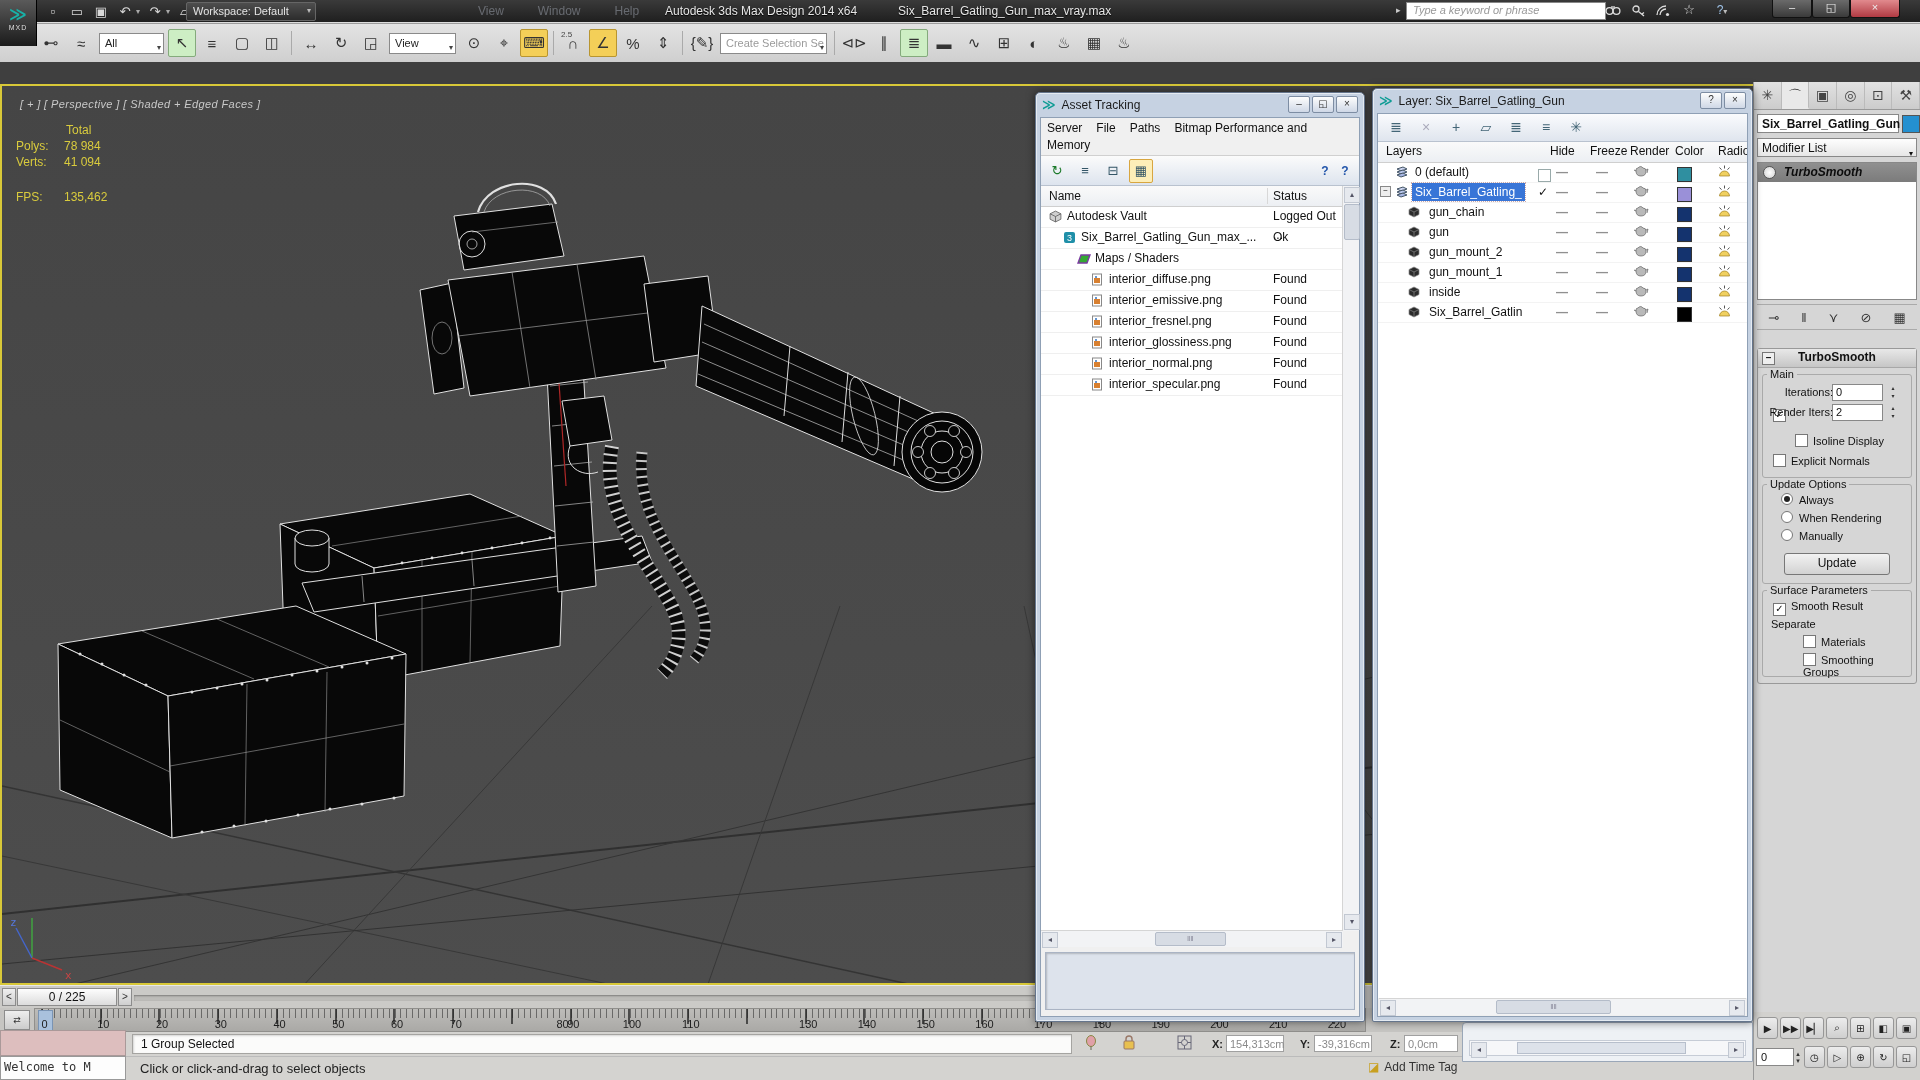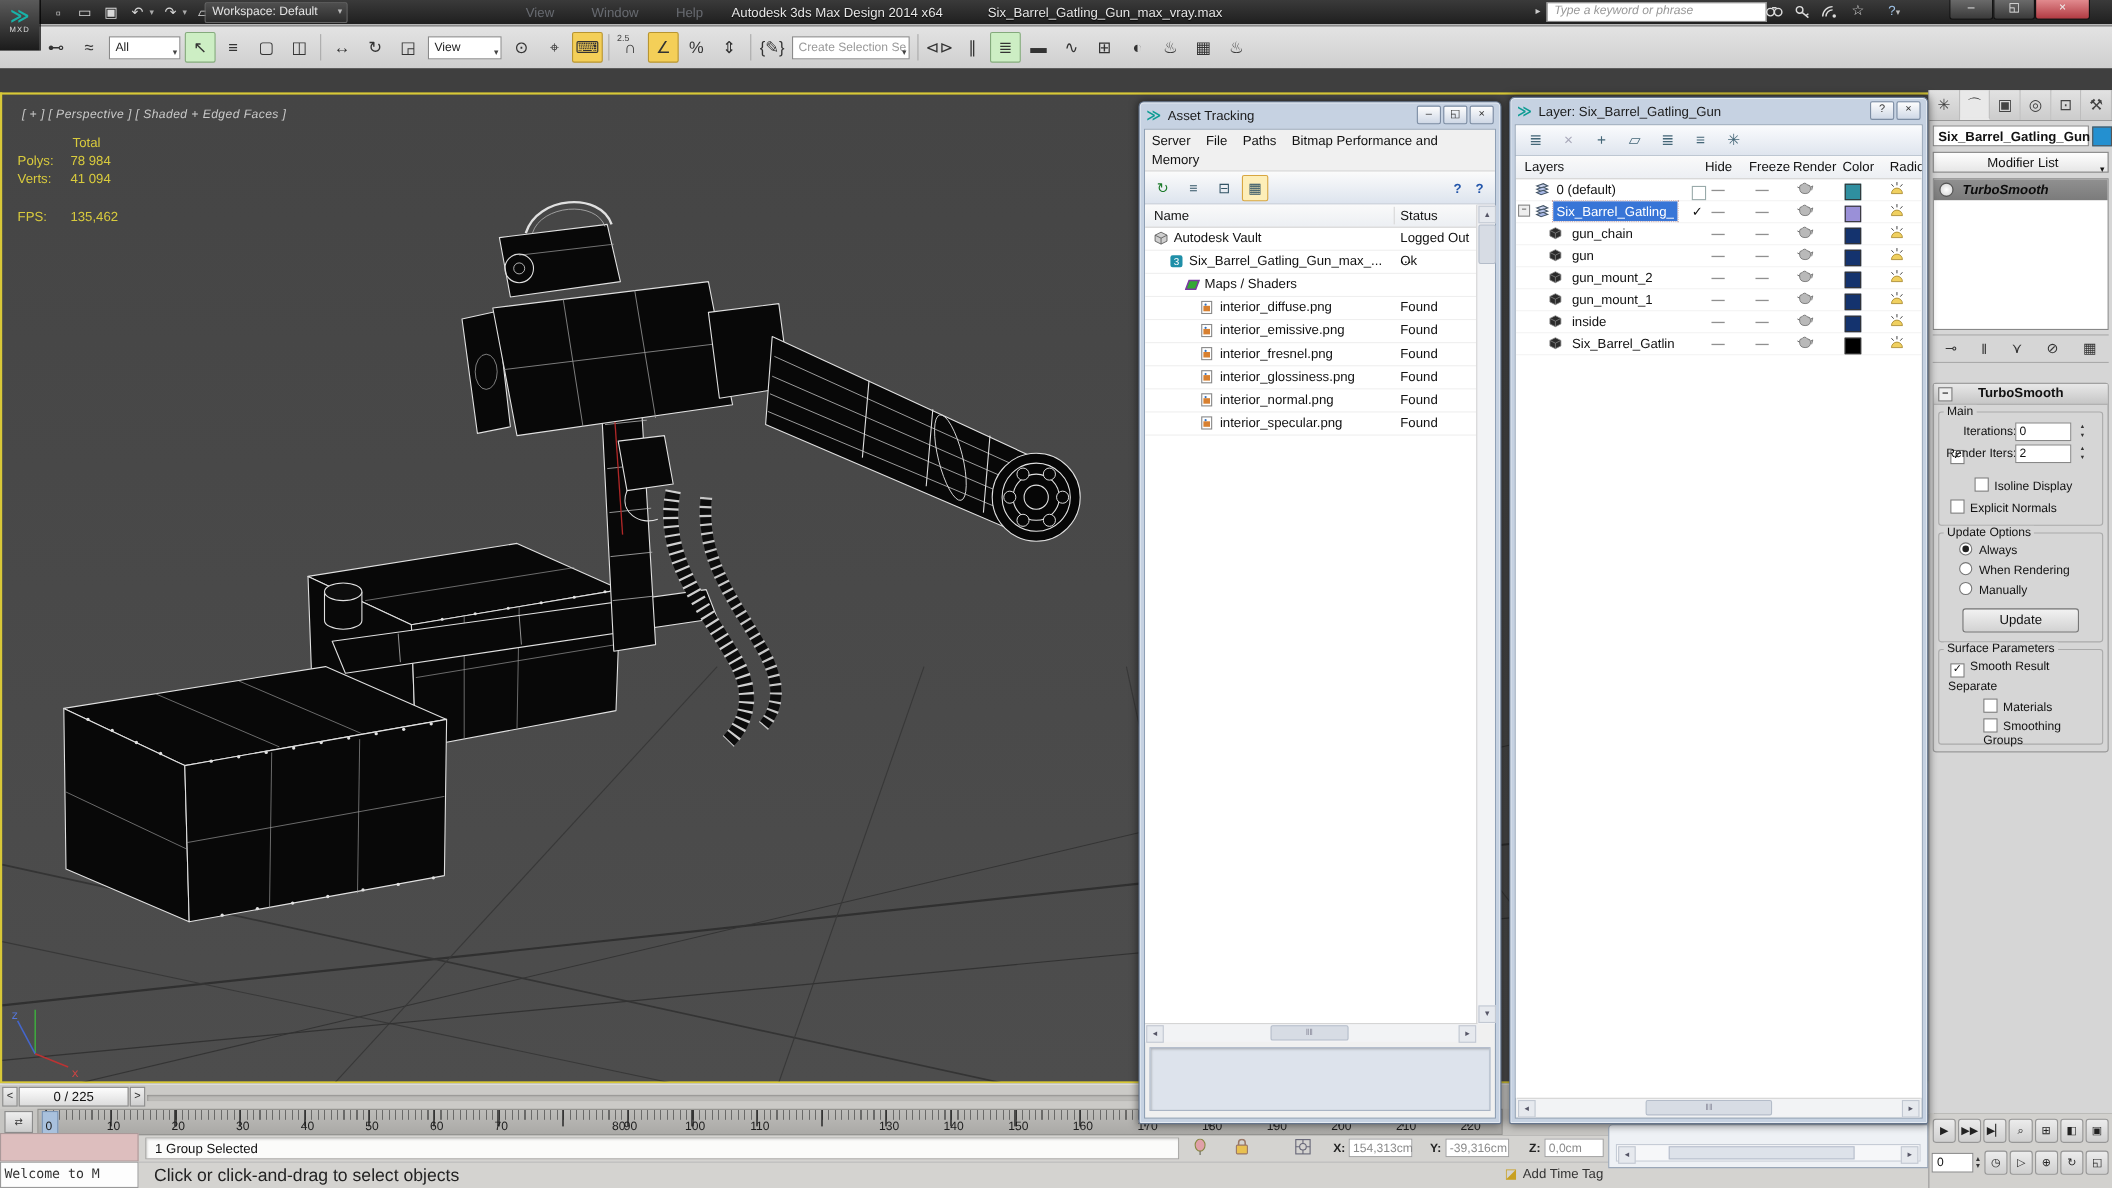--- a/index.html
+++ b/index.html
@@ -117,21 +117,21 @@
       text-align:center;font-size:8px;color:#889;line-height:12px;}
   
   #cmdpanel{left:1753px;top:82px;width:167px;height:930px;background:#d6d6d6;border-left:1px solid #9a9a9a;z-index:4;box-sizing:border-box;}
   #cp-tabs{left:0;top:0;right:0;height:27px;display:flex;border-bottom:1px solid #999;}
   .cp-tab{flex:1;text-align:center;line-height:26px;font-size:14px;color:#444;border-right:1px solid #bbb;background:linear-gradient(#e2e2e2,#cccccc);}
   .cp-tab.sel{background:#e9e9e9;border-bottom:2px solid #e9e9e9;color:#222;}
   #cp-name{left:3px;top:32px;width:142px;height:19px;background:#fff;border:1px solid #888;
      font-weight:bold;font-size:12px;line-height:18px;padding-left:4px;box-sizing:border-box;}
   #cp-swatch{left:148px;top:33px;width:16px;height:16px;background:#2490d0;border:1px solid #555;}
   #cp-modlist{left:3px;top:56px;width:160px;height:19px;background:linear-gradient(#fefefe,#e6e6e6);border:1px solid #888;
-     font-size:12px;line-height:18px;padding-left:4px;box-sizing:border-box;text-align:center;}
+     font-size:12px;line-height:18px;padding-left:4px;box-sizing:border-box;}
   #cp-modlist .dd-arrow{position:absolute;right:3px;top:6px;font-size:8px;}
   #cp-stack{left:3px;top:80px;width:160px;height:138px;background:#fff;border:1px solid #888;box-sizing:border-box;}
   .stack-row{height:19px;background:linear-gradient(#909090,#7b7b7b);color:#0c0c0c;font-weight:bold;font-style:italic;
      font-size:12px;line-height:18px;position:relative;padding-left:26px;}
   .stack-row .bulb{position:absolute;left:5px;top:3px;width:11px;height:11px;border-radius:50%;
      background:radial-gradient(#fff,#cfcfcf);border:1px solid #555;}
   #cp-stacktools{left:3px;top:222px;width:160px;height:24px;border-top:1px solid #aaa;border-bottom:1px solid #aaa;
      display:flex;align-items:center;justify-content:space-around;font-size:13px;color:#333;}
   .rollout{left:3px;width:160px;border:1px solid #999;border-radius:3px;background:#d6d6d6;box-sizing:border-box;}
   .ro-head{height:18px;background:linear-gradient(#e8e8e8,#c6c6c6);border-bottom:1px solid #a8a8a8;
@@ -166,21 +166,21 @@
   #ruler{left:34px;top:0;width:1332px;height:24px;background:linear-gradient(#bdbcb9,#aaa9a6);
      border:1px solid #908f8c;box-sizing:border-box;overflow:hidden;}
   #ruler .ticks{position:absolute;left:7px;top:0;right:0;height:9px;
      background:repeating-linear-gradient(90deg, rgba(40,40,40,.55) 0 1px, transparent 1px 5.875px);}
   #ruler .bigticks{position:absolute;left:6px;top:0;right:0;height:15px;
      background:repeating-linear-gradient(90deg, rgba(30,30,30,.7) 0 2px, transparent 2px 58.75px);}
   .rlabel{position:absolute;top:9px;transform:translateX(-50%);font-size:11px;color:#1d1d1d;}
   #marker0{position:absolute;left:3px;top:1px;width:13px;height:21px;background:#a9c1dd;border:1px solid #7a94b4;}
   #statusrow{left:0;top:1032px;width:1758px;height:26px;background:#d4d3d0;z-index:2;}
   #promptrow{left:0;top:1056px;width:1758px;height:24px;background:#d4d3d0;border-top:1px solid #bbb;z-index:2;}
-  #prompt-text{position:absolute;left:140px;top:4px;font-size:16px;color:#222;}
+  #prompt-text{position:absolute;left:140px;top:4px;font-size:13px;color:#222;}
   #listener-pink{left:0;top:1030px;width:126px;height:26px;background:#ddbebe;border:1px solid #a99;box-sizing:border-box;z-index:3;}
   #listener-white{left:0;top:1056px;width:126px;height:24px;background:#fdfdfd;border:1px solid #999;box-sizing:border-box;z-index:3;
      font-family:"DejaVu Sans Mono",monospace;font-size:12px;line-height:21px;padding-left:3px;color:#333;overflow:hidden;white-space:nowrap;}
   #selstatus{left:132px;top:2px;width:940px;height:20px;background:#fbfbfa;border:1px solid #a5a4a1;
      font-size:12px;line-height:19px;padding-left:8px;box-sizing:border-box;box-shadow:inset 1px 1px 2px rgba(0,0,0,.15);}
   .st-ic{top:3px;font-size:13px;color:#555;}
   .coord-lbl{top:6px;font-weight:bold;font-size:11px;color:#222;}
   .coord-fld{top:3px;width:58px;height:17px;background:#fff;border:1px solid #a0a0a0;font-size:11px;
      line-height:16px;padding-left:3px;color:#8a8a8a;box-sizing:border-box;}
   #addtimetag{left:1368px;top:1060px;width:170px;height:20px;z-index:2;font-size:12px;color:#333;}

